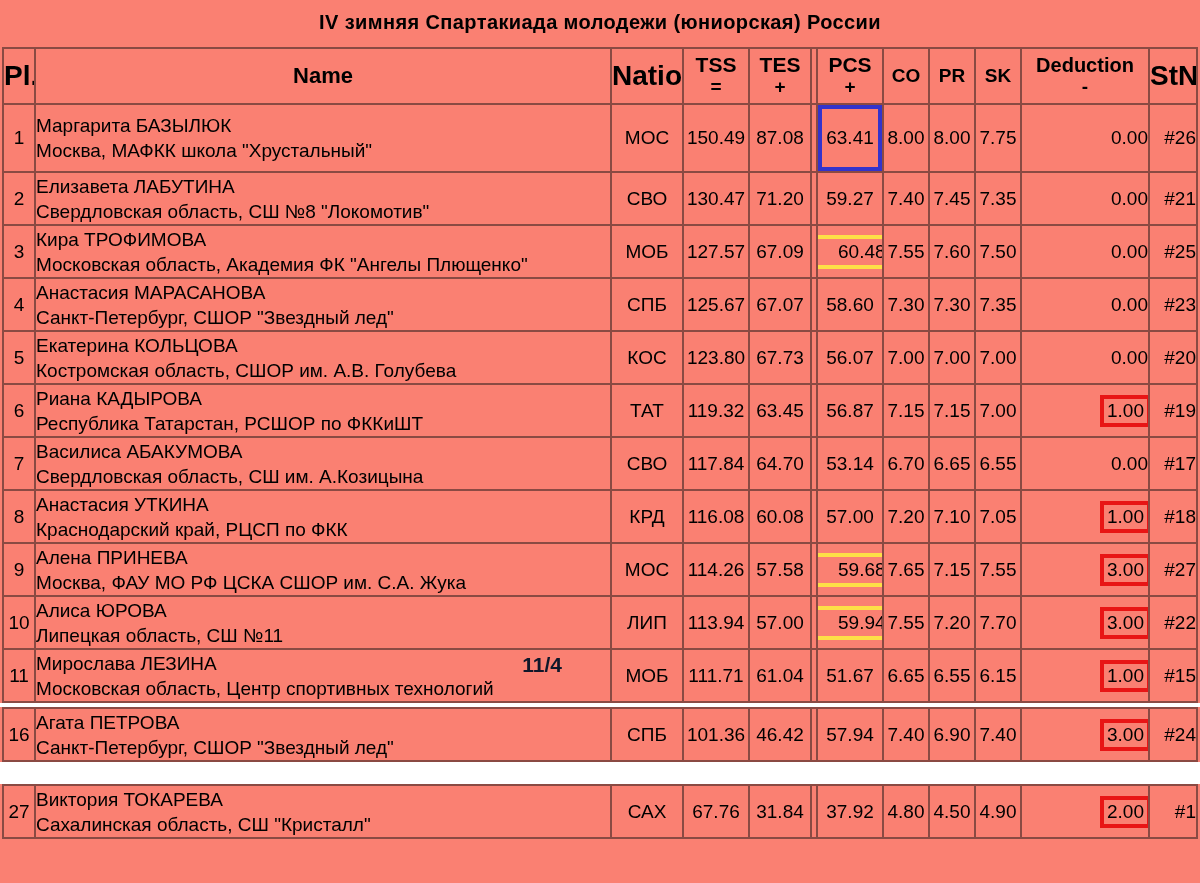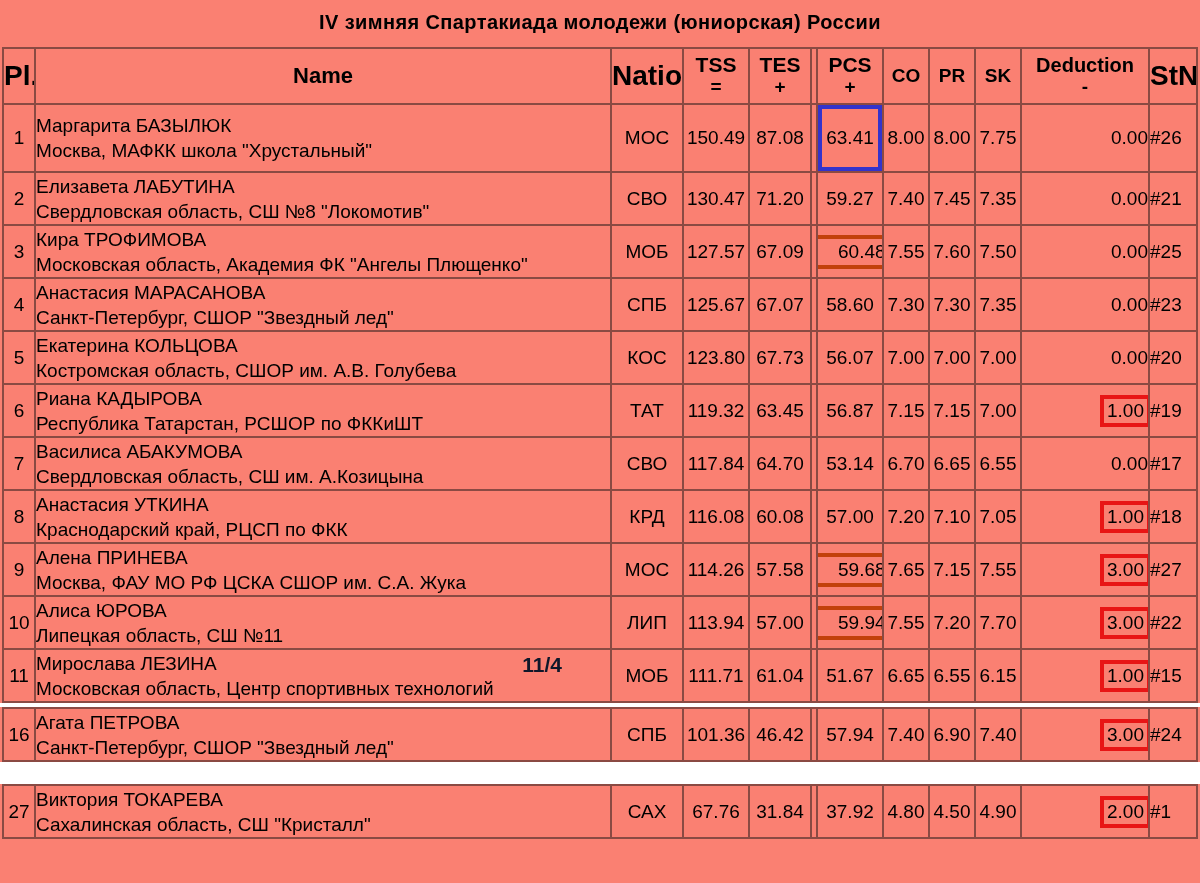--- a/index.html
+++ b/index.html
@@ -135,34 +135,34 @@
     right: 48px;
     top: 2px;
     color: #0f172a;
     font-size: 21px;
     font-weight: bold;
     line-height: 25px;
   }
   td.nation  { text-align: center; font-size: 19px; }
   td.num     { text-align: center; font-size: 19px; }
   td.ded     { text-align: right; font-size: 19px; padding-right: 6px; }
-  td.stn     { text-align: left; font-size: 19px; padding-left: 4px; margin-left: 12px; }
+  td.stn     { text-align: right; font-size: 19px; padding-left: 4px; margin-left: 12px; }
 
   
   .box {
     display: inline-block;
     box-sizing: border-box;
   }
   .box-blue {
     border: 4px solid #3333cc;
     padding: 18px 4px;
     margin: 0 -4px;
   }
   .box-white {
-    border: 4px solid #c2410c;
+    border: 4px solid #fde047;
     padding: 2px 20px;
     margin: 0 -4px;
   }
   .box-red {
     border: 4px solid #e81515;
     padding: 1px 3px;
     margin: 8px -3px;
   }
 
   

